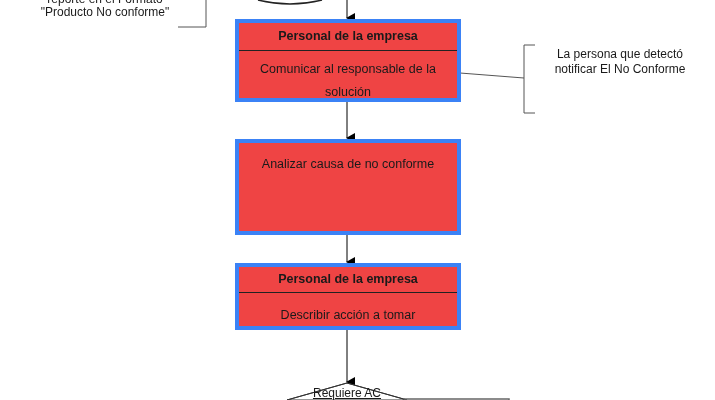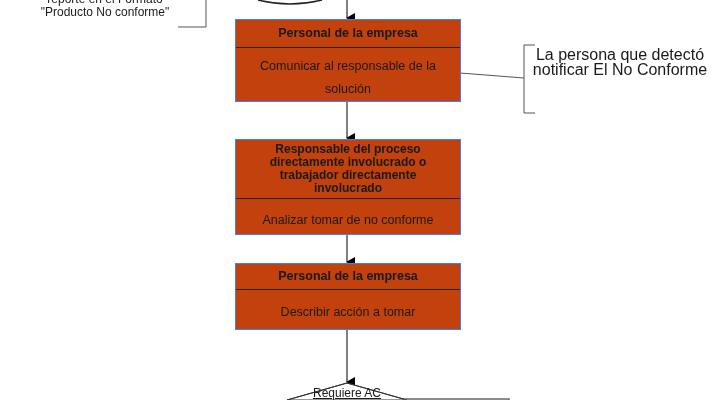--- a/index.html
+++ b/index.html
@@ -1,19 +1,19 @@
 <!DOCTYPE html>
 <html><head>
   <meta charset="utf-8">
   <style>
     html, body { margin: 0; padding: 0; background: #ffffff; }
     body { width: 715px; height: 400px; position: relative; overflow: hidden;
            font-family: "Liberation Sans", sans-serif; color: #1a1a1a; }
     .svg-layer { position: absolute; left: 0; top: 0; width: 715px; height: 400px; }
-    .box { position: absolute; border: 1px solid #3b82f6; background: #c2410c; box-sizing: border-box; }
+    .box { position: absolute; border: 4px solid #3b82f6; background: #ef4444; box-sizing: border-box; }
     .box-head { border-bottom: 1px solid #222; font-weight: bold; font-size: 12.5px;
                 text-align: center; display: flex; align-items: center; justify-content: center;
                 line-height: 13px; box-sizing: border-box; padding: 0 4px; }
     .box-body { font-size: 12.5px; text-align: center; line-height: 23px; padding: 0 4px;
                 box-sizing: border-box; display: flex; justify-content: center; }
     .note { position: absolute; font-size: 12px; line-height: 13px; text-align: center; }
     .diamond-label { position: absolute; font-size: 12px; text-align: center; text-decoration: underline; }
   </style>
 </head>
 <body>
@@ -50,28 +50,27 @@
 <div class="note" style="left:30px; top:-7px; width:150px;">
   <div>reporte en el Formato</div>
   <div>"Producto No conforme"</div>
 </div>
 
 <div class="box" style="left:235px; top:19px; width:226px; height:83px;">
   <div class="box-head" style="height:28px;">Personal de la empresa</div>
   <div class="box-body" style="padding-top:7px; height:54px;">Comunicar al responsable de la solución</div>
 </div>
 
-<div class="note" style="left:525px; top:47px; width:190px; line-height:15px; font-size:16px;">
+<div class="note" style="left:525px; top:47px; width:190px; line-height:15px; font-size:12px;">
   <div>La persona que detectó</div>
   <div>notificar El No Conforme</div>
 </div>
 
 <div class="box" style="left:235px; top:139px; width:226px; height:96px;">
-  <div class="box-head" style="height:59px; font-size:12px; padding:0 18px;">Responsable del proceso directamente involucrado o trabajador directamente involucrado</div>
-  <div class="box-body" style="padding-top:10px; height:36px;">Analizar tomar de no conforme</div>
+  <div class="box-body" style="padding-top:10px; height:36px;">Analizar causa de no conforme</div>
 </div>
 
 <div class="box" style="left:235px; top:263px; width:226px; height:67px;">
   <div class="box-head" style="height:26px;">Personal de la empresa</div>
   <div class="box-body" style="padding-top:11px; height:40px;">Describir acción a tomar</div>
 </div>
 
 <div class="diamond-label" style="left:297px; top:386px; width:100px;">Requiere AC</div>
 
 </body></html>

